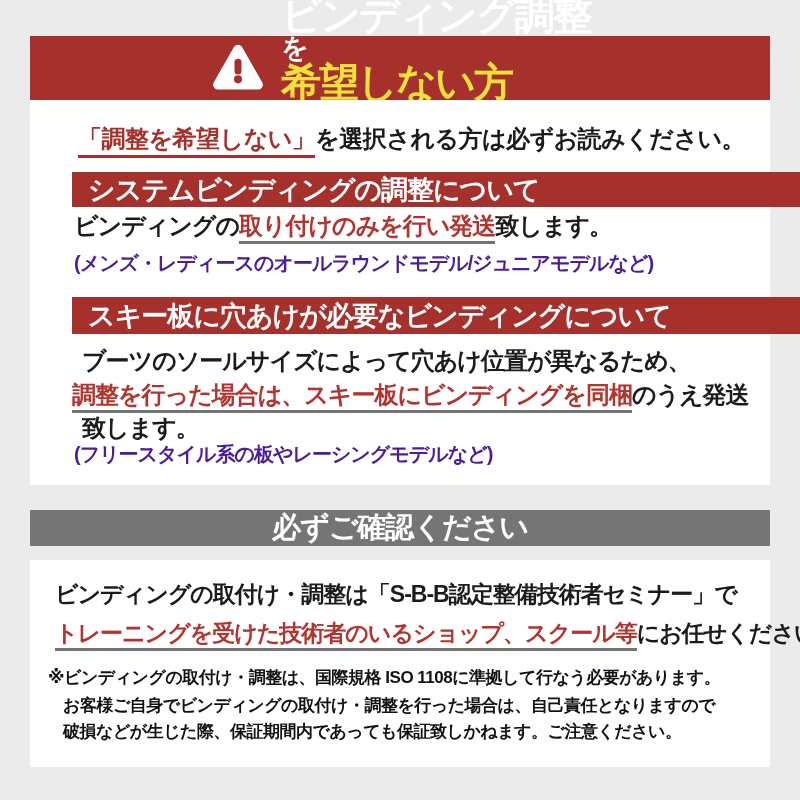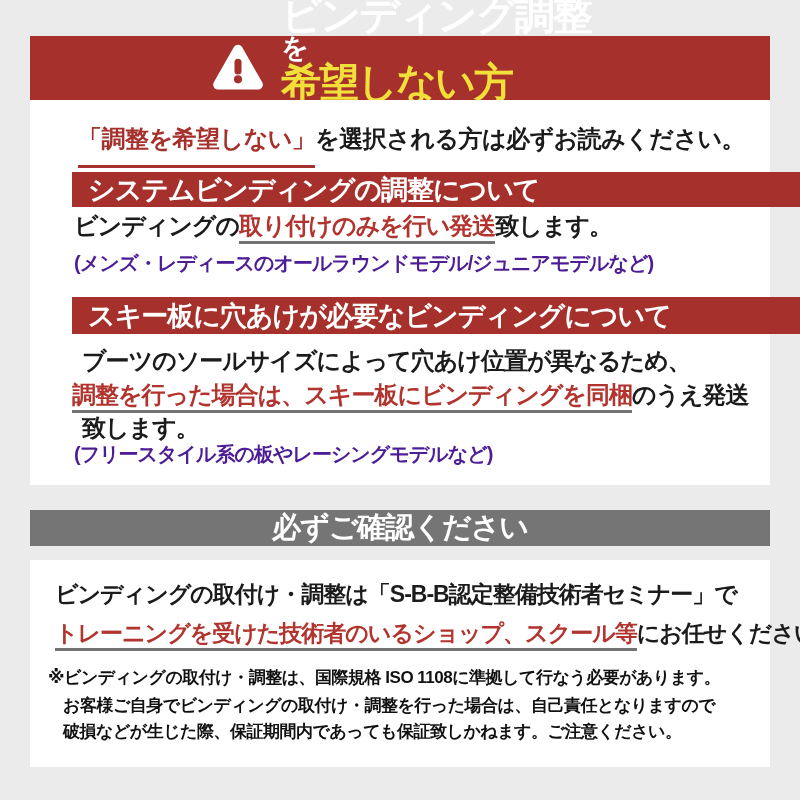--- a/index.html
+++ b/index.html
@@ -25,21 +25,21 @@
   .panel1 { position:absolute; left:30px; top:100px; width:740px; height:385px; background:#FFFFFF; }
   .panel2 { position:absolute; left:30px; top:560px; width:740px; height:207px; background:#FFFFFF; }
   .graybar {
     position:absolute; left:30px; top:510px; width:740px; height:36px; background:#757575;
     color:#FFFFFF; font-size:29px; font-weight:800; letter-spacing:-1px;
     display:flex; align-items:center; justify-content:center;
   }
   
   .line { position:absolute; line-height:1; white-space:nowrap; }
   .intro { left:78px; top:127px; font-size:24px; font-weight:800; letter-spacing:-0.5px; }
-  .intro-em { color:#A6302B; border-bottom:3px solid #A6302B; padding-bottom:13px; }
+  .intro-em { color:#A6302B; border-bottom:3px solid #A6302B; padding-bottom:3px; }
   .secbar {
     position:absolute; left:72px; width:774px; background:#A6302B;
     color:#FFFFFF; font-weight:800; font-size:27px; letter-spacing:-1px;
     display:flex; align-items:center; padding-left:16px; box-sizing:border-box; white-space:nowrap;
   }
   .bar1 { top:172px; height:35px; }
   .bar2 { top:297px; height:37px; }
   .body-line { font-size:24px; font-weight:800; letter-spacing:-1px; }
   .red-u { color:#B2342E; border-bottom:3px solid #737373; padding-bottom:2px; }
   .note { font-size:20px; font-weight:700; letter-spacing:-1px; color:#4c1d95; }

